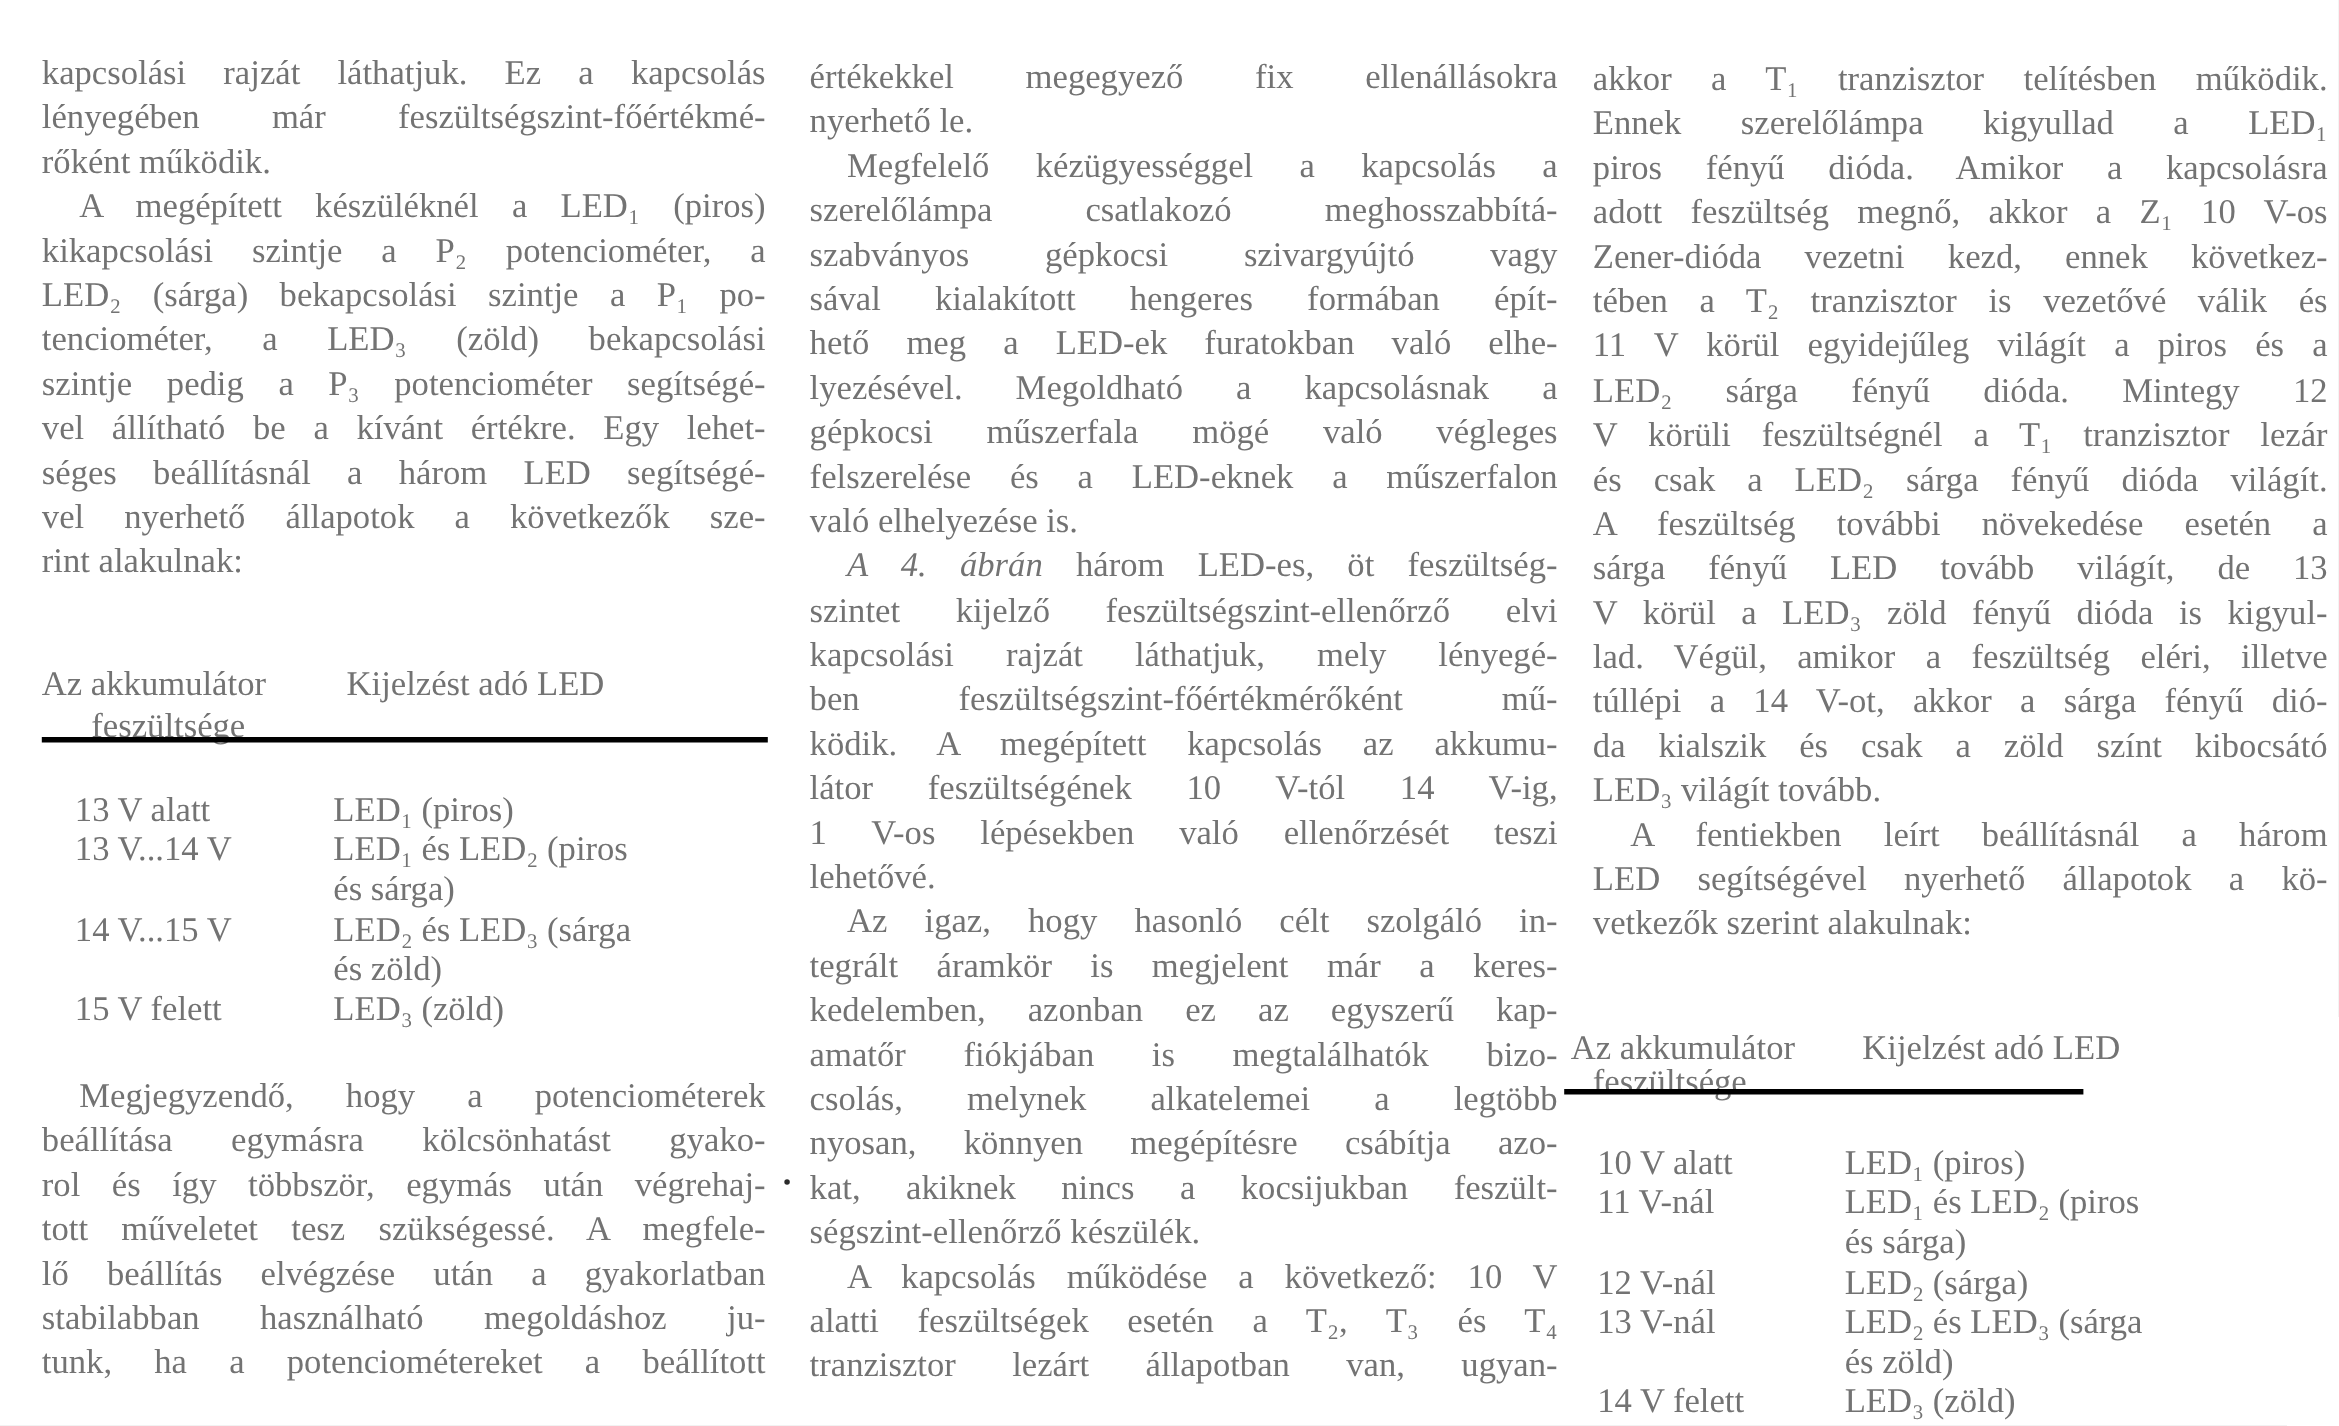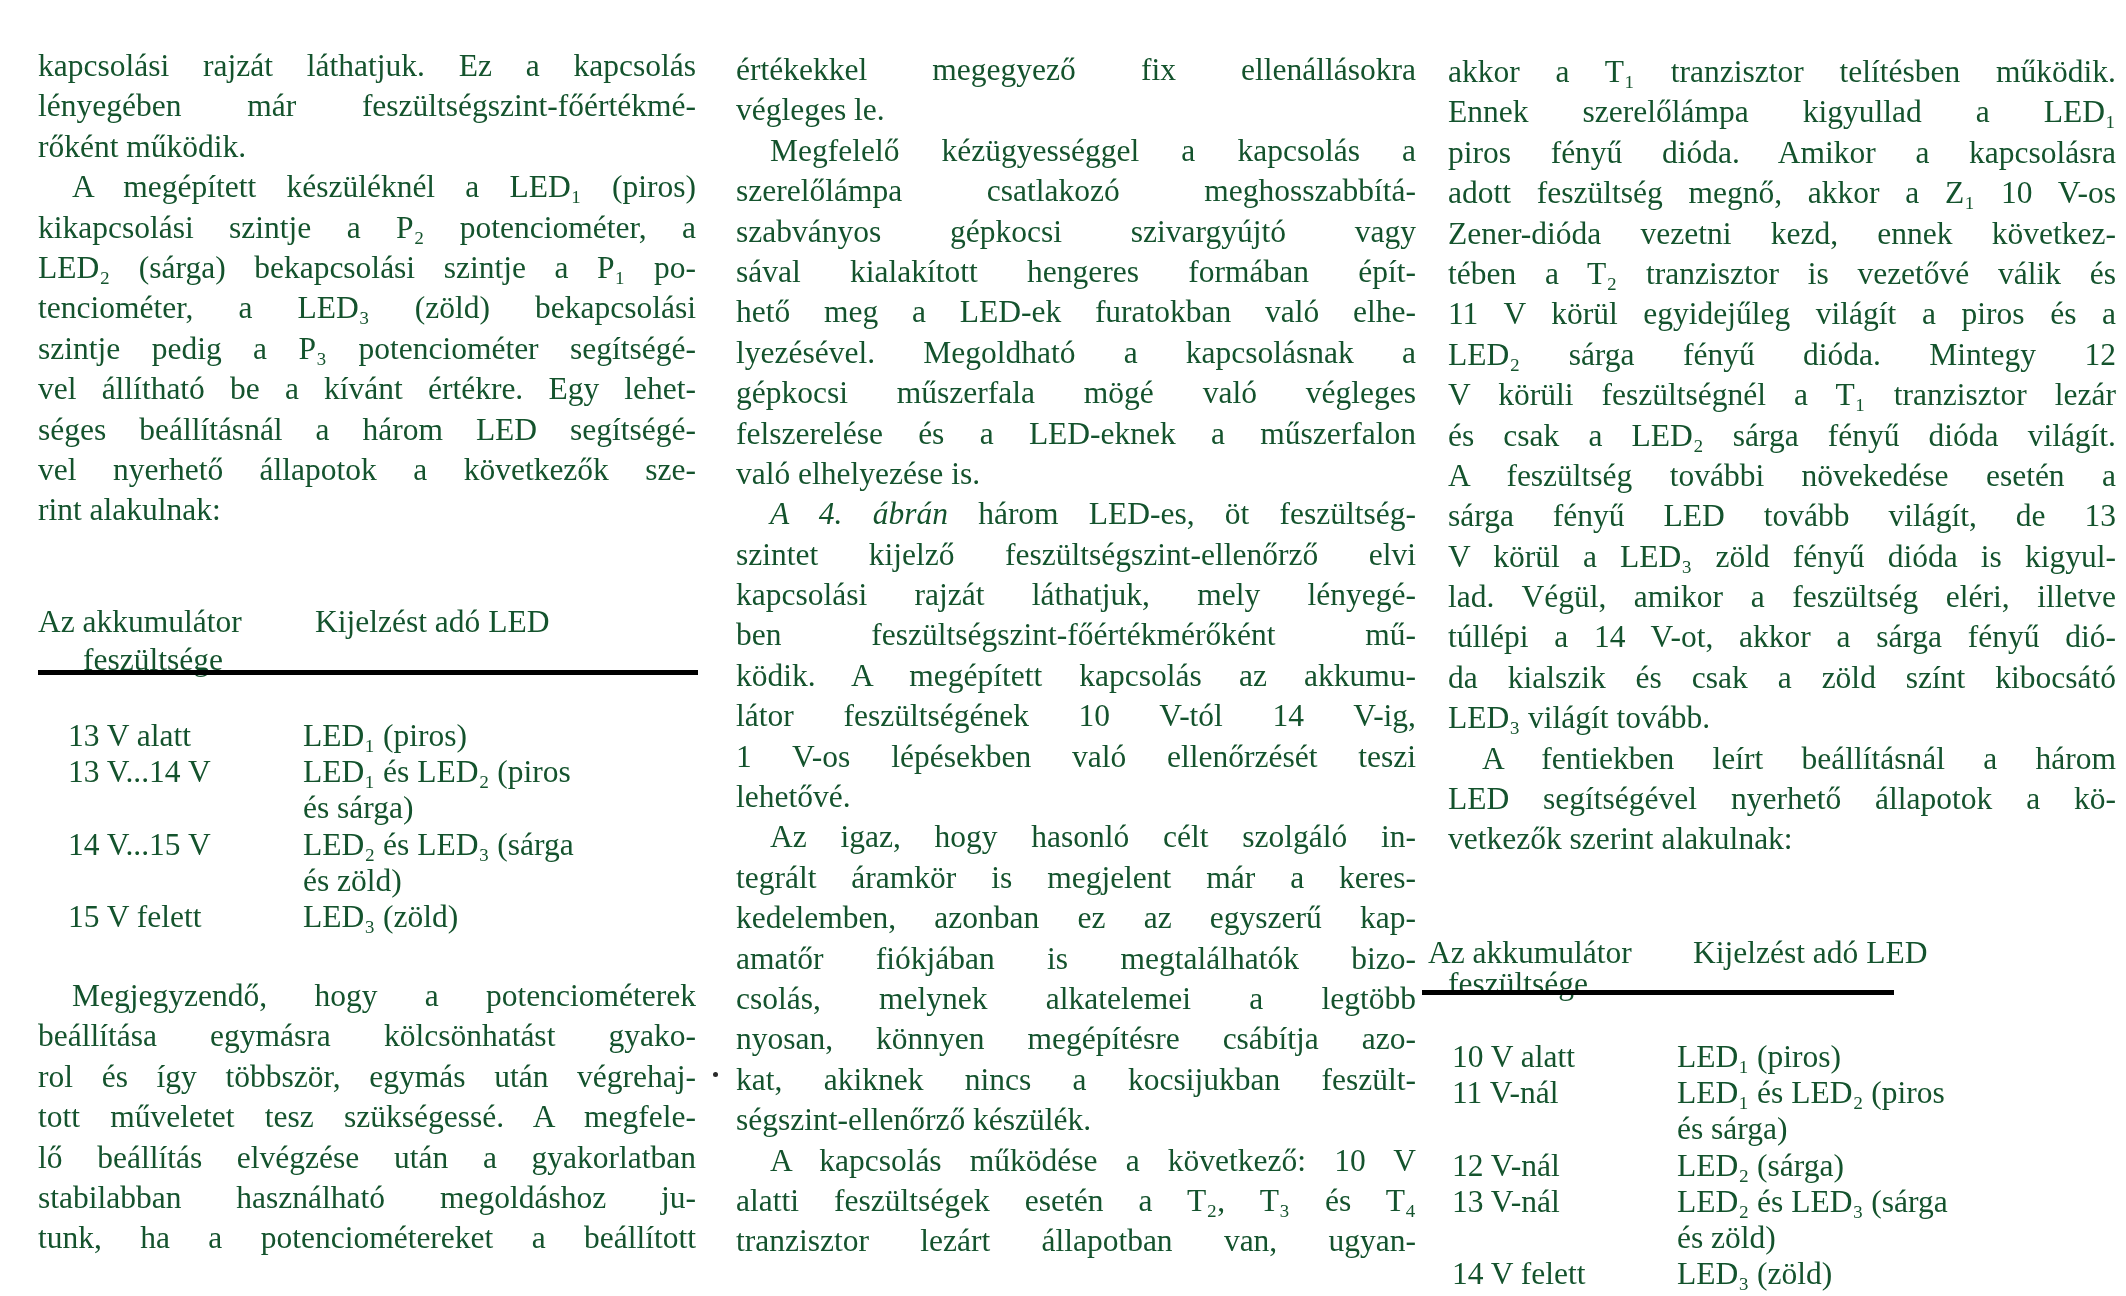--- a/index.html
+++ b/index.html
@@ -1,20 +1,20 @@
 <!DOCTYPE html>
 <html><head>
 <meta charset="utf-8">
 <style>
   html,body{margin:0;padding:0;background:#e8e8e8;}
   .page{
     position:relative;
     width:2126px;height:1296px;
     background:#ffffff;
-    color:#14532d;
+    color:#737373;
     font-family:"Liberation Serif","DejaVu Serif",serif;
     font-size:31.5px;
     overflow:hidden;
   }
   .col{position:absolute;top:0;height:100%;}
   #col-1{left:38px;width:658px;}
   #col-2{left:736px;width:680px;}
   #col-3{left:1428px;width:688px;}
 
   .textblock{position:absolute;left:0;right:0;}
@@ -123,21 +123,21 @@
         <div class="line">tott műveletet tesz szükségessé. A megfele-</div>
         <div class="line">lő beállítás elvégzése után a gyakorlatban</div>
         <div class="line">stabilabban használható megoldáshoz ju-</div>
         <div class="line">tunk, ha a potenciométereket a beállított</div>
       </div>
   </div>
 
   <div class="col" id="col-2">
     <div class="textblock" id="c2-b1">
         <div class="line">értékekkel megegyező fix ellenállásokra</div>
-        <div class="line end">végleges le.</div>
+        <div class="line end">nyerhető le.</div>
         <div class="line ind">Megfelelő kézügyességgel a kapcsolás a</div>
         <div class="line">szerelőlámpa csatlakozó meghosszabbítá-</div>
         <div class="line">szabványos gépkocsi szivargyújtó vagy</div>
         <div class="line">sával kialakított hengeres formában épít-</div>
         <div class="line">hető meg a LED-ek furatokban való elhe-</div>
         <div class="line">lyezésével. Megoldható a kapcsolásnak a</div>
         <div class="line">gépkocsi műszerfala mögé való végleges</div>
         <div class="line">felszerelése és a LED-eknek a műszerfalon</div>
         <div class="line end">való elhelyezése is.</div>
         <div class="line ind"><i>A 4. ábrán</i> három LED-es, öt feszültség-</div>

